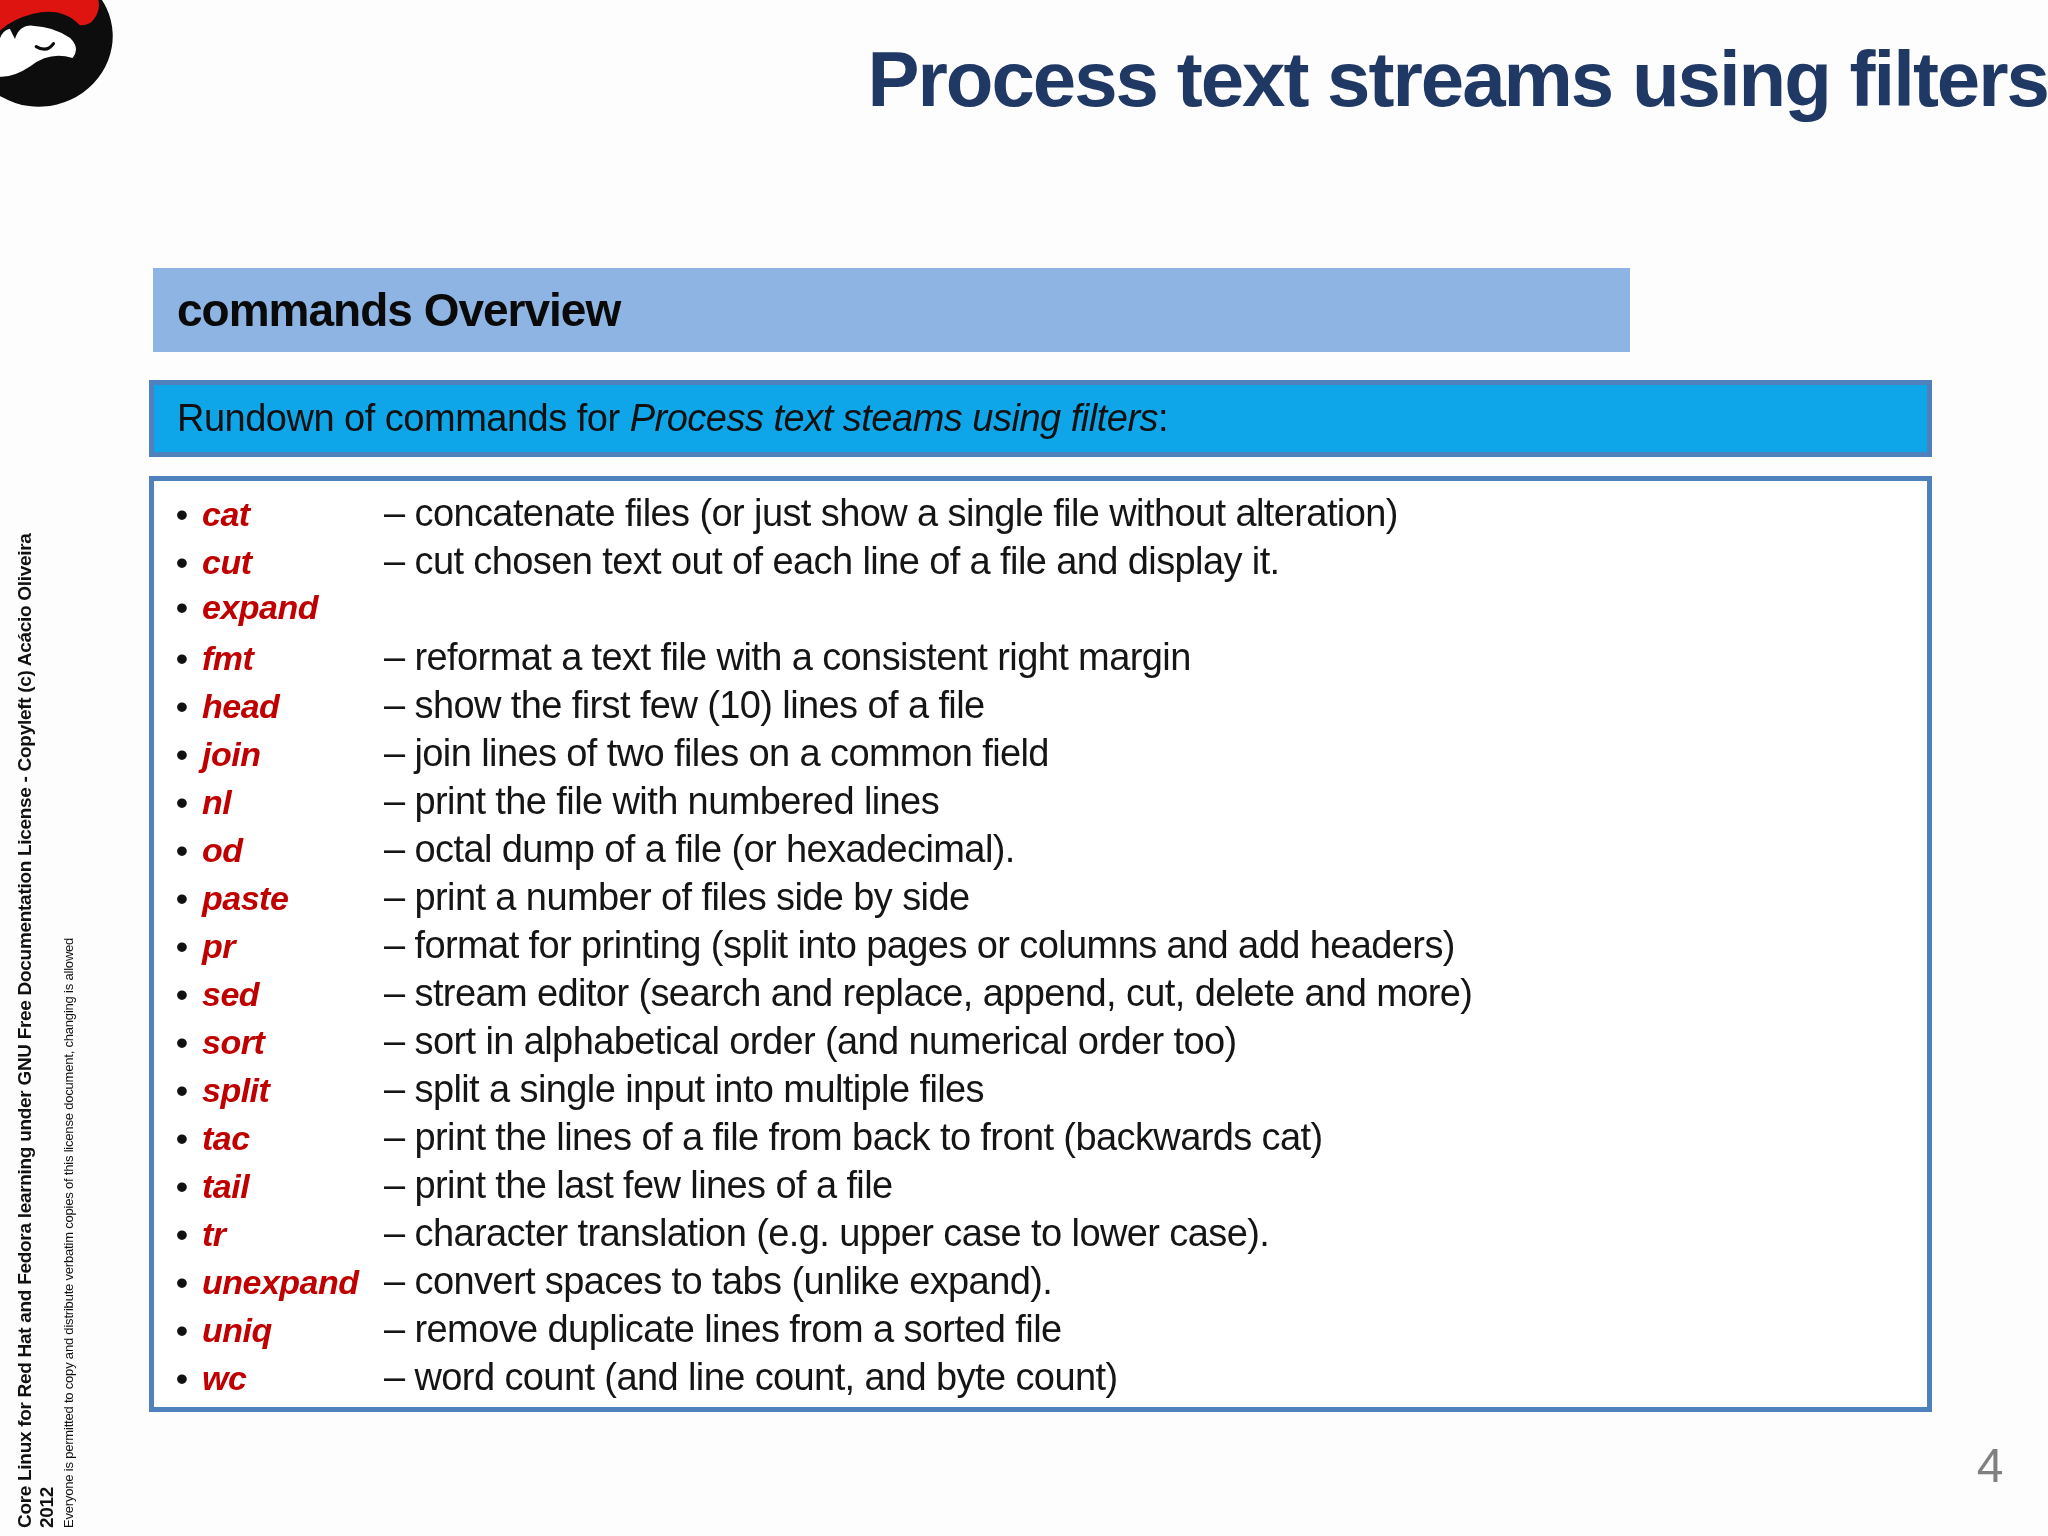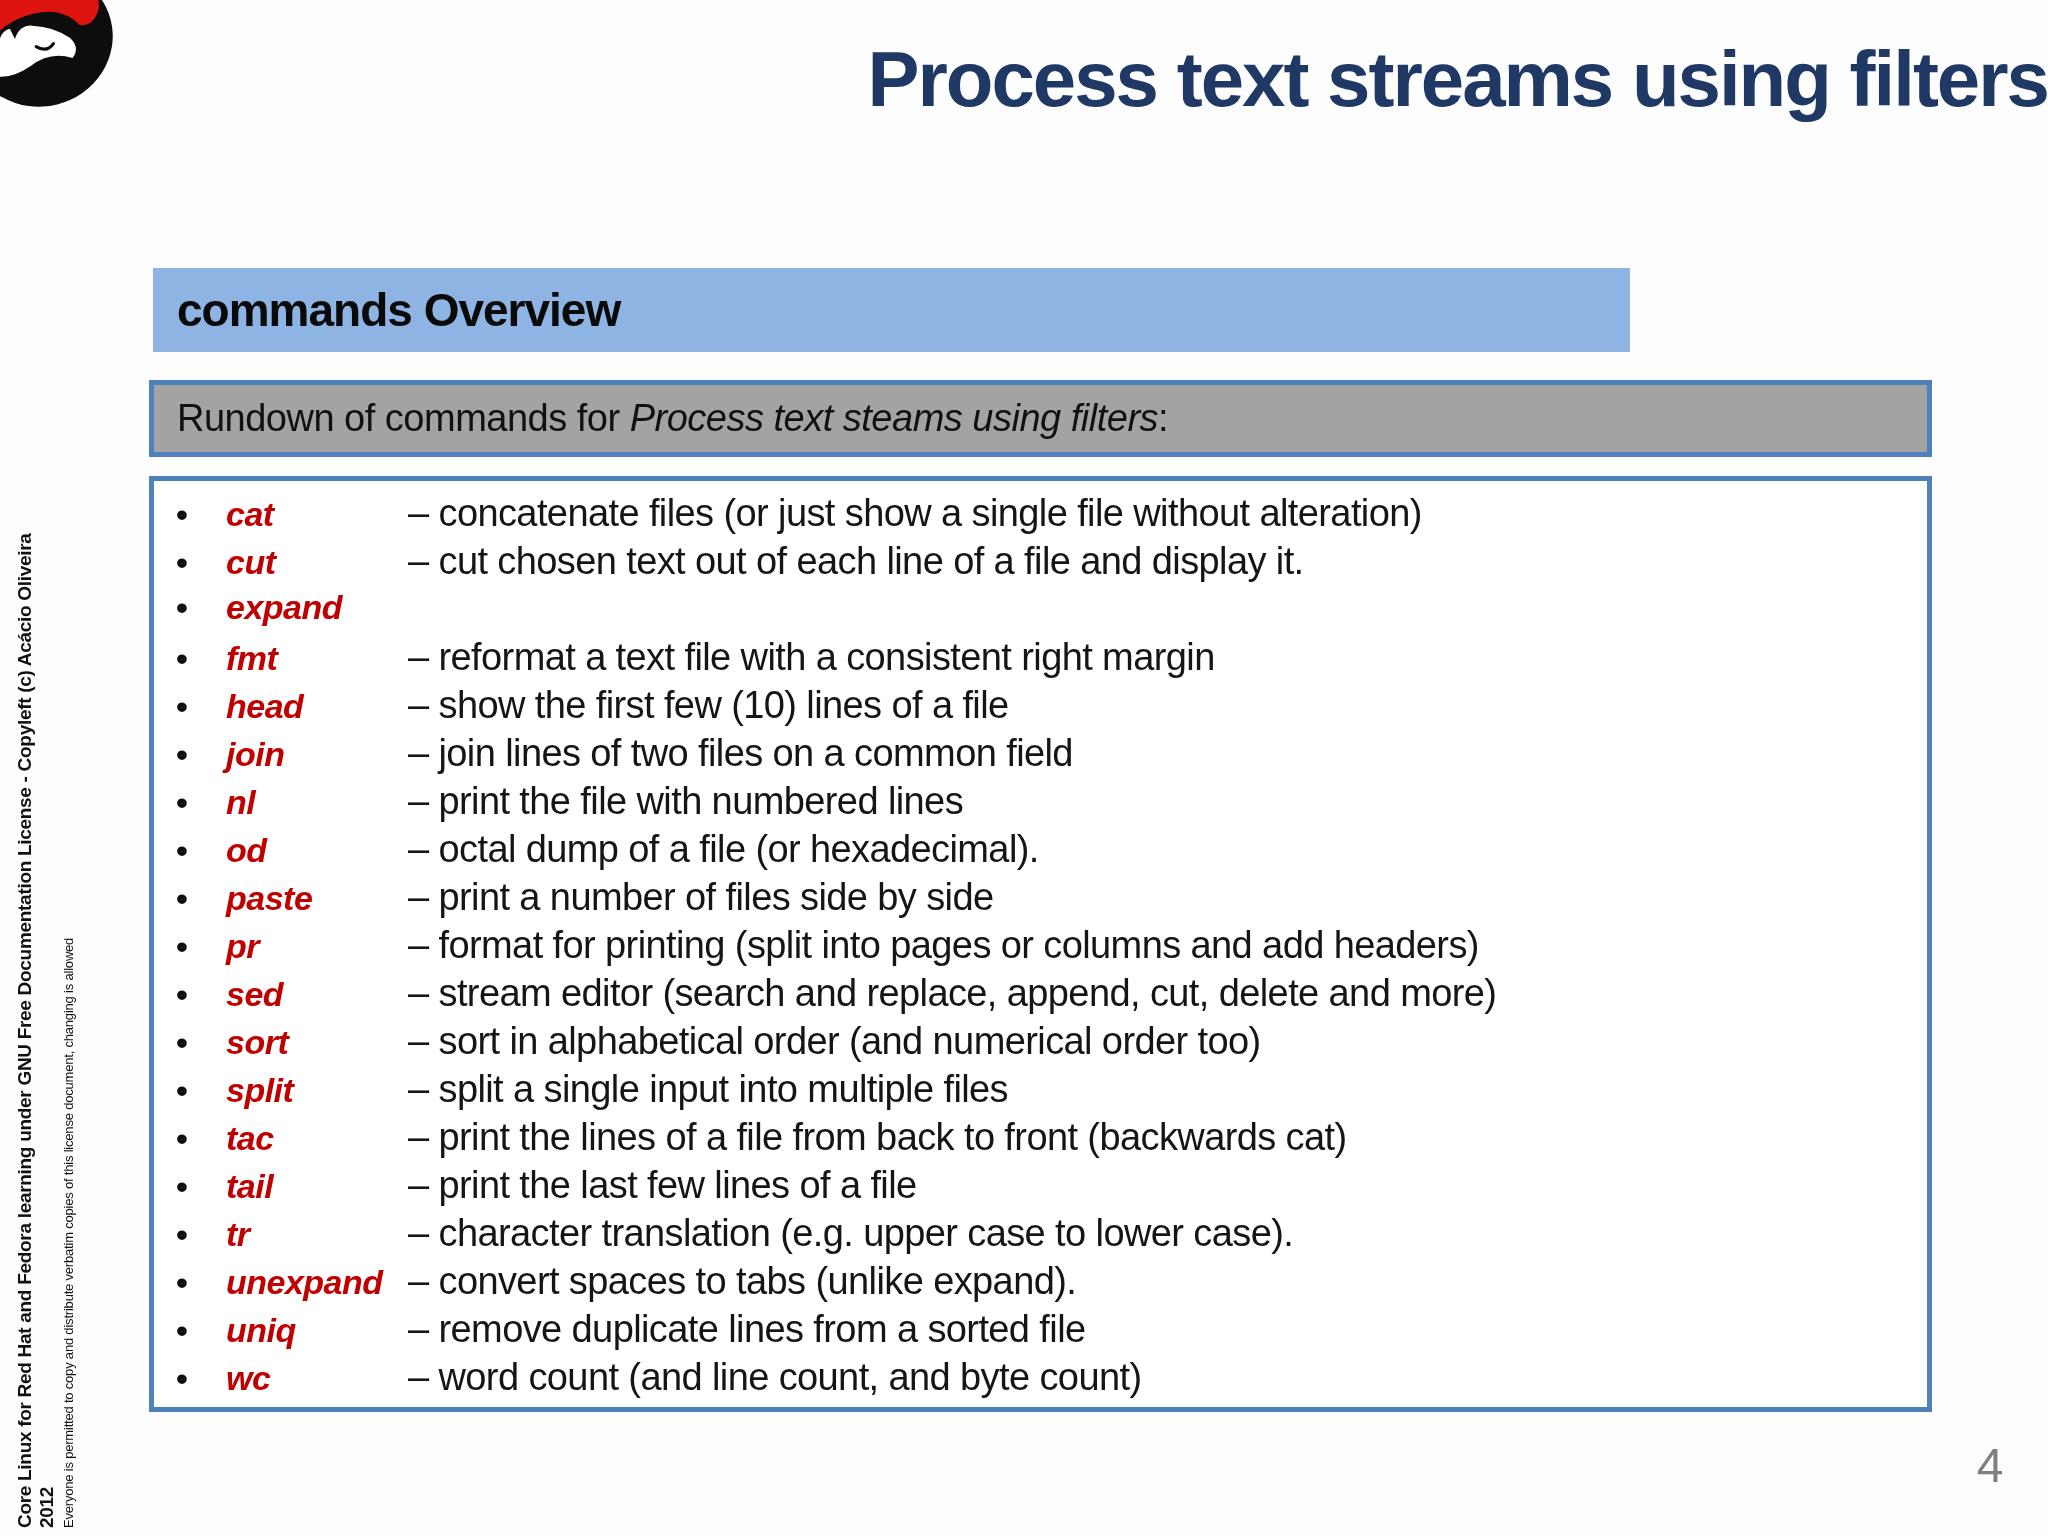--- a/index.html
+++ b/index.html
@@ -23,42 +23,42 @@
     position:absolute;left:153px;top:268px;width:1477px;height:84px;
     background:#8eb4e3;
     display:flex;align-items:center;
     box-sizing:border-box;padding-left:24px;
   }
   .section-bar span{
     font-size:46px;font-weight:bold;color:#0a0a0a;letter-spacing:-1px;
   }
   .intro-box{
     position:absolute;left:149px;top:380px;width:1783px;height:77px;
-    box-sizing:border-box;border:5px solid #4f81bd;background:#a3a3a3;
+    box-sizing:border-box;border:5px solid #4f81bd;background:#0ea5e9;
     display:flex;align-items:center;padding-left:23px;
   }
   .intro-box .intro-text{font-size:38px;color:#111;letter-spacing:-0.5px;}
   .intro-box .intro-text i{font-style:italic;}
   .commands-box{
     position:absolute;left:149px;top:476px;width:1783px;height:936px;
     box-sizing:border-box;border:5px solid #4f81bd;background:#ffffff;
     padding-top:11px;
   }
   .cmd-row{
     display:flex;align-items:baseline;height:48px;
     padding-left:22px;
   }
   .cmd-row .bullet{
     width:26px;flex-shrink:0;
     font-size:34px;font-weight:bold;color:#111;
   }
   .cmd-row .cmd{
     width:182px;flex-shrink:0;
     font-size:34px;font-weight:bold;font-style:italic;
-    color:#c00000;letter-spacing:-0.5px;margin-left:24px;
+    color:#c00000;letter-spacing:-0.5px;
   }
   .cmd-row .desc{
     font-size:38px;color:#151515;letter-spacing:-0.6px;white-space:nowrap;
   }
   .license-sidebar{
     position:absolute;left:14px;top:1528px;width:1010px;
     transform:rotate(-90deg);transform-origin:0 0;
     color:#111;
   }
   .license-sidebar .line1{font-size:19px;font-weight:bold;letter-spacing:-0.3px;}

